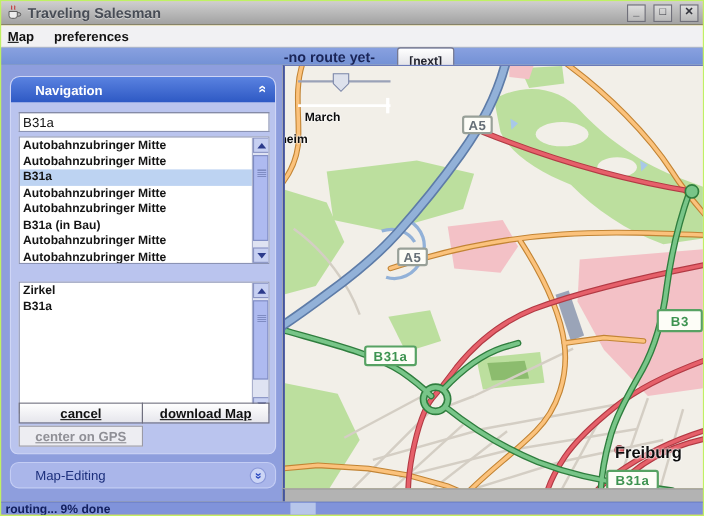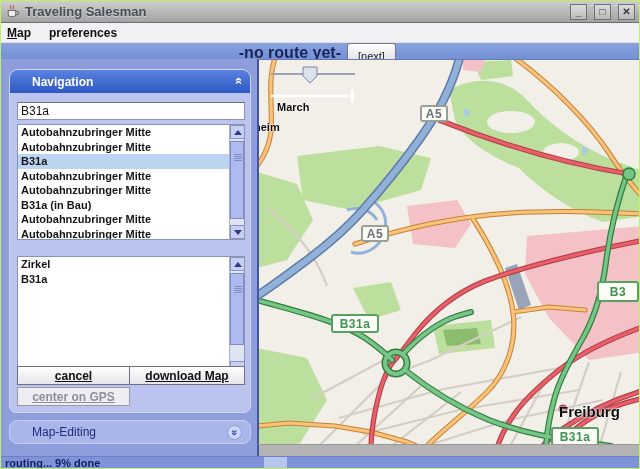--- a/index.html
+++ b/index.html
@@ -17,24 +17,24 @@
     border:1px solid #70707a;display:flex;align-items:center;justify-content:center;
     font-size:10px;font-weight:bold;color:#33343c;line-height:1;}
   
   .menubar{position:absolute;left:0;top:22px;width:100%;height:20px;background:#f1f1f3;
     display:flex;align-items:center;padding:0 6px;gap:18px;border-bottom:1px solid #e0e0e6;}
   .menu-item{font-size:12px;font-weight:bold;color:#111;cursor:default;}
   .menu-item .mn{text-decoration:underline;}
   
   .toolbar{position:absolute;left:0;top:42px;width:100%;height:16px;
     background:linear-gradient(#89a1e0,#7391d5);}
-  .route-status{position:absolute;right:298px;top:1px;font-size:16px;font-weight:bold;color:#1a2558;}
-  .next-button{position:absolute;left:346px;top:0px;height:16px;padding:12px 10px;
+  .route-status{position:absolute;right:298px;top:1px;font-size:13px;font-weight:bold;color:#1a2558;}
+  .next-button{position:absolute;left:360px;top:0px;height:16px;padding:12px 10px;
     background:linear-gradient(#ffffff,#d4d4dc);border:1px solid #767688;border-radius:3px;
-    font-size:11px;font-weight:normal;color:#22232e;display:flex;align-items:center;}
+    font-size:11px;font-weight:bold;color:#22232e;display:flex;align-items:center;}
   
   .sidebar{position:absolute;left:0;top:58px;width:256px;height:397px;background:#8e9edd;}
   .nav-panel{position:absolute;left:8px;top:10px;width:242px;height:344px;
     background:#bac4ee;border:1px solid #cfd6f6;border-radius:9px 9px 7px 7px;}
   .panel-header{position:relative;height:23px;border-radius:8px 8px 0 0;
     background:linear-gradient(#5a82e0,#2e59c4);display:flex;align-items:center;padding:0 10px 0 22px;}
   .panel-header .ptitle{color:#fff;font-size:12px;font-weight:bold;}
   .collapse-icon{position:absolute;right:9px;top:3px;color:#fff;font-size:13px;font-weight:bold;
     transform:rotate(-90deg);line-height:16px;}
   .panel-body{position:absolute;left:0;top:23px;right:0;bottom:0;}

